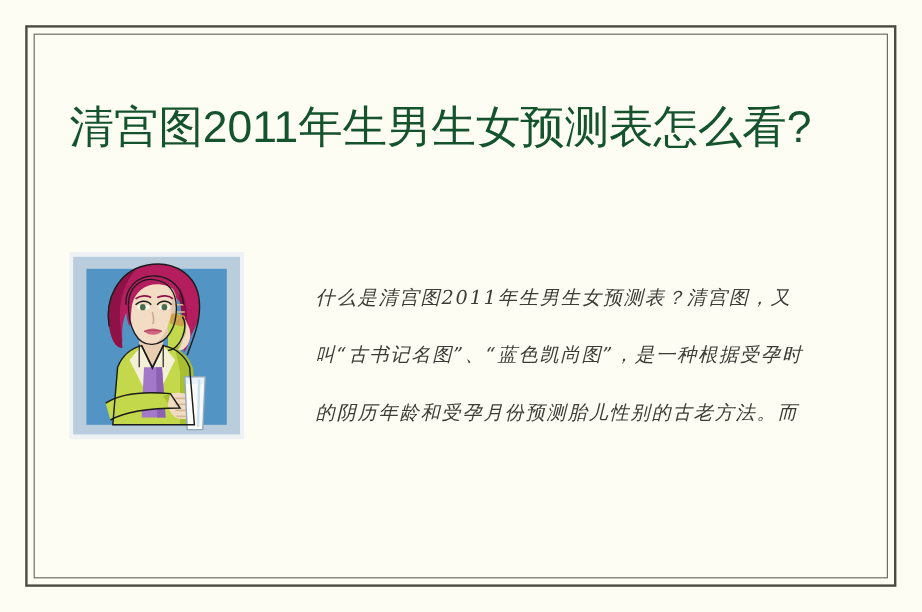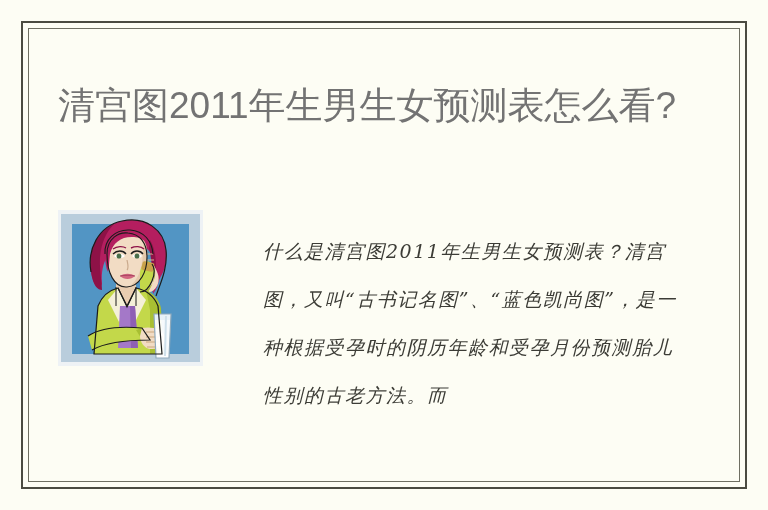--- a/index.html
+++ b/index.html
@@ -52,21 +52,21 @@
     box-sizing: border-box;
   }
 
   .page-title {
     position: absolute;
     left: 30px;
     top: 28px;
     width: 628px;
     font-size: 37px;
     line-height: 50px;
-    color: #737373;
+    color: #14532d;
     font-weight: 400;
     letter-spacing: 0px;
     font-family: "Liberation Sans", sans-serif;
     white-space: normal;
   }
 
   .article-body {
     position: absolute;
     left: 30px;
     top: 182px;
@@ -82,21 +82,21 @@
     height: 156px;
     background: #e8eef2;
     overflow: hidden;
   }
 
   .body-text {
     position: absolute;
     left: 205px;
     top: -2px;
     width: 415px;
-    font-size: 19px;
+    font-size: 16px;
     line-height: 48px;
     color: #3c3c36;
     letter-spacing: 1.5px;
     font-family: "DejaVu Serif", "Liberation Serif", serif;
     font-style: italic;
     text-align: left;
     word-break: break-all;
   }
 
   

